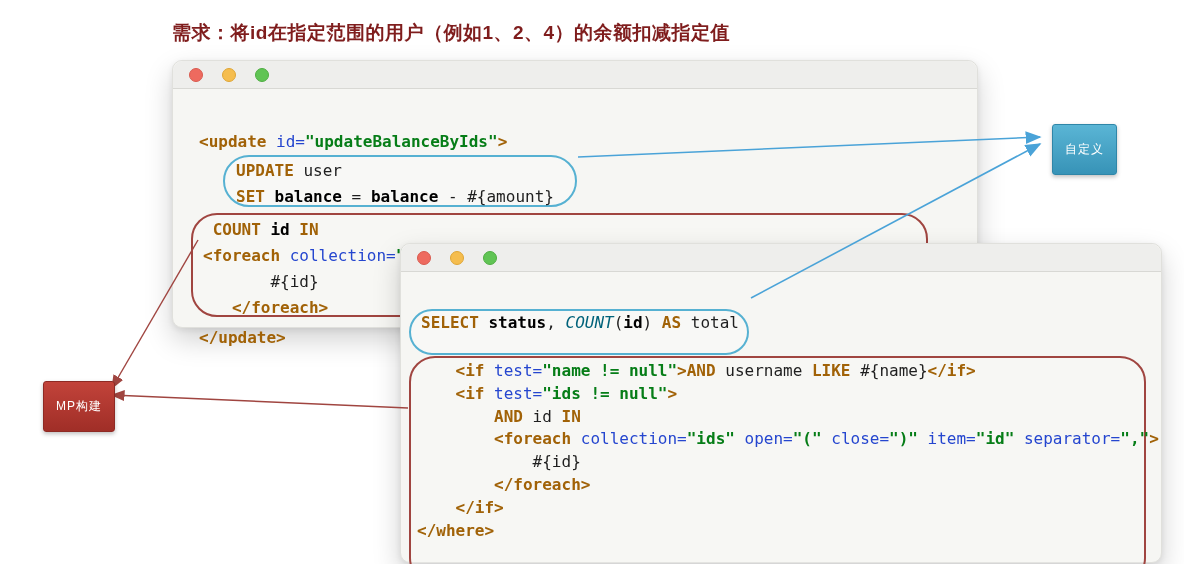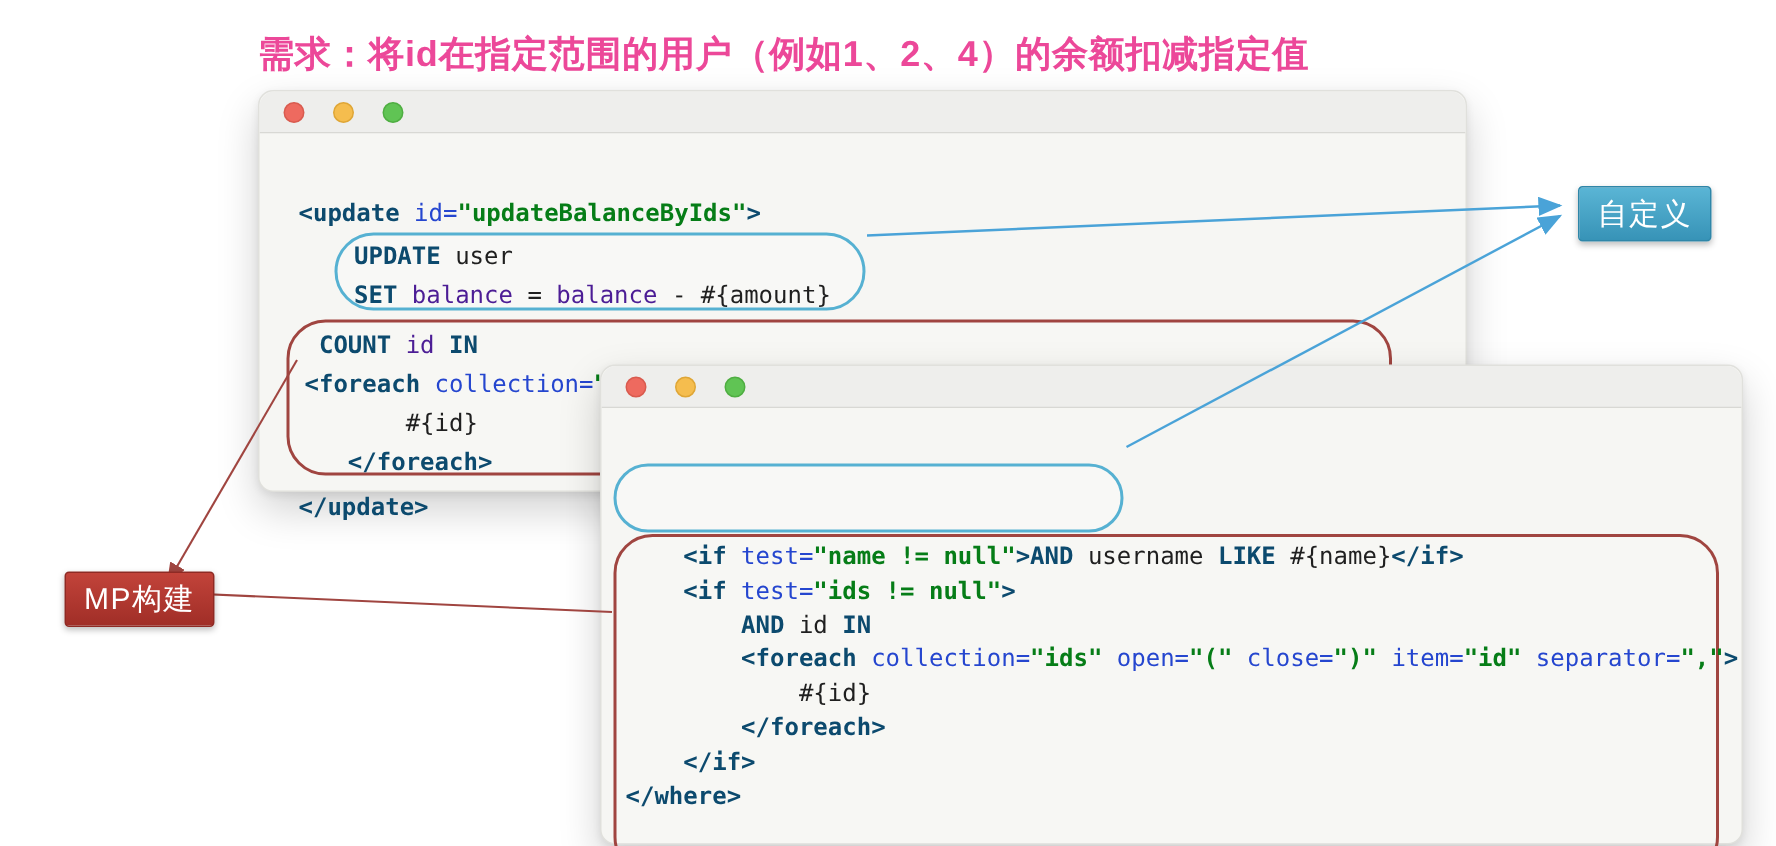--- a/index.html
+++ b/index.html
@@ -4,21 +4,21 @@
 <style>
   * { margin:0; padding:0; box-sizing:border-box; }
   body { background:#ffffff; }
   .stage {
     position:relative; width:1184px; height:564px;
     background:#ffffff; overflow:hidden;
     font-family:"Liberation Sans", sans-serif;
   }
   .page-title {
     position:absolute; left:172px; top:20px;
-    font-size:24px; font-weight:700; color:#ec4899; letter-spacing:.5px;
+    font-size:19px; font-weight:700; color:#7f1d1d; letter-spacing:.5px;
   }
   
   .mac-window {
     position:absolute; background:#f6f6f3;
     border:1px solid #e0e0dc; border-radius:10px;
     box-shadow:0 12px 28px rgba(0,0,0,.18), 0 2px 6px rgba(0,0,0,.08);
   }
   .win1 { left:172px; top:60px; width:806px; height:268px; z-index:1; }
   .win2 { left:400px; top:243px; width:762px; height:320px; z-index:5; }
   .titlebar {
@@ -29,39 +29,39 @@
   .lights { position:absolute; left:16px; top:7px; display:flex; gap:19px; }
   .light { width:14px; height:14px; border-radius:50%; }
   .light.red    { background:#ee6a5f; border:1px solid #d95b4f; }
   .light.yellow { background:#f5bd4e; border:1px solid #dfa636; }
   .light.green  { background:#60c454; border:1px solid #4fae42; }
   
   .code-area { position:absolute; inset:28px 0 0 0; }
   .cl { white-space:pre; font-family:"DejaVu Sans Mono", monospace; font-size:16px; color:#1f1f1f; }
   .win1 .cl { line-height:26px; }
   .win2 .cl { line-height:22.8px; }
-  .k { color:#0c4a6e; font-weight:bold; }
+  .k { color:#a16207; font-weight:bold; }
   .a { color:#2546cf; font-weight:normal; }
   .s { color:#067d17; font-weight:bold; }
   .t { color:#1f1f1f; }
-  .c { color:#4c1d95; font-weight:normal; }
+  .c { color:#000000; font-weight:bold; }
   .f { color:#00627a; font-style:italic; }
   .hl-box { position:absolute;border-radius:26px; }
   .blue-box { border:2px solid #56b1d2; background:rgba(255,255,255,.25); }
   .red-box  { border:2px solid #a04540; background:rgba(255,255,255,.15); }
   .w1-pre  { position:absolute; left:26px; top:40px; }
   .w1-blue { left:50px; top:66px; width:354px; height:52px; padding:1px 0 0 11px; }
   .w1-red  { left:18px; top:124px; width:737px; height:104px; padding:2px 0 0 10px; }
   .w1-post { position:absolute; left:26px; top:236px; }
   .w2-blue { left:8px; top:37px; width:340px; height:46px; padding:1px 0 0 10px; }
   .w2-red  { left:8px; top:84px; width:737px; height:228px; padding:2px 0 0 6px; }
   
   .callout {
-    position:absolute; z-index:60; color:#ffffff; font-size:20px;
-    padding:4px 12px; border-radius:3px; letter-spacing:1px;
+    position:absolute; z-index:60; color:#ffffff; font-size:12px;
+    padding:16px 12px; border-radius:3px; letter-spacing:1px;
     box-shadow:0 2px 4px rgba(0,0,0,.25);
   }
   .callout-custom {
     left:1052px; top:124px;
     background:linear-gradient(#5ab5d5, #3793b7); border:1px solid #2f86a8;
   }
   .callout-mp {
     left:33px; top:381px;
     background:linear-gradient(#c2433a, #a02e27); border:1px solid #8e2a24;margin-left:10px;
   }
@@ -111,20 +111,21 @@
   <div class="mac-window win2">
     <div class="titlebar">
       <div class="lights">
         <span class="light red"></span>
         <span class="light yellow"></span>
         <span class="light green"></span>
       </div>
     </div>
     <div class="code-area">
       <div class="hl-box blue-box w2-blue">
+          <div class="cl"><span class="k">SELECT </span><span class="c">status</span><span class="t">, </span><span class="f">COUNT</span><span class="t">(</span><span class="c">id</span><span class="t">) </span><span class="k">AS </span><span class="t">total</span></div>
         </div>
       <div class="hl-box red-box w2-red">
           <div class="cl"><span class="t">    </span><span class="k">&lt;if </span><span class="a">test=</span><span class="s">"name != null"</span><span class="k">&gt;AND </span><span class="t">username </span><span class="k">LIKE </span><span class="t">#{name}</span><span class="k">&lt;/if&gt;</span></div>
           <div class="cl"><span class="t">    </span><span class="k">&lt;if </span><span class="a">test=</span><span class="s">"ids != null"</span><span class="k">&gt;</span></div>
           <div class="cl"><span class="t">        </span><span class="k">AND </span><span class="t">id </span><span class="k">IN</span></div>
           <div class="cl"><span class="t">        </span><span class="k">&lt;foreach </span><span class="a">collection=</span><span class="s">"ids"</span><span class="a"> open=</span><span class="s">"("</span><span class="a"> close=</span><span class="s">")"</span><span class="a"> item=</span><span class="s">"id"</span><span class="a"> separator=</span><span class="s">","</span><span class="k">&gt;</span></div>
           <div class="cl"><span class="t">            #{id}</span></div>
           <div class="cl"><span class="t">        </span><span class="k">&lt;/foreach&gt;</span></div>
           <div class="cl"><span class="t">    </span><span class="k">&lt;/if&gt;</span></div>
           <div class="cl"><span class="k">&lt;/where&gt;</span></div>

